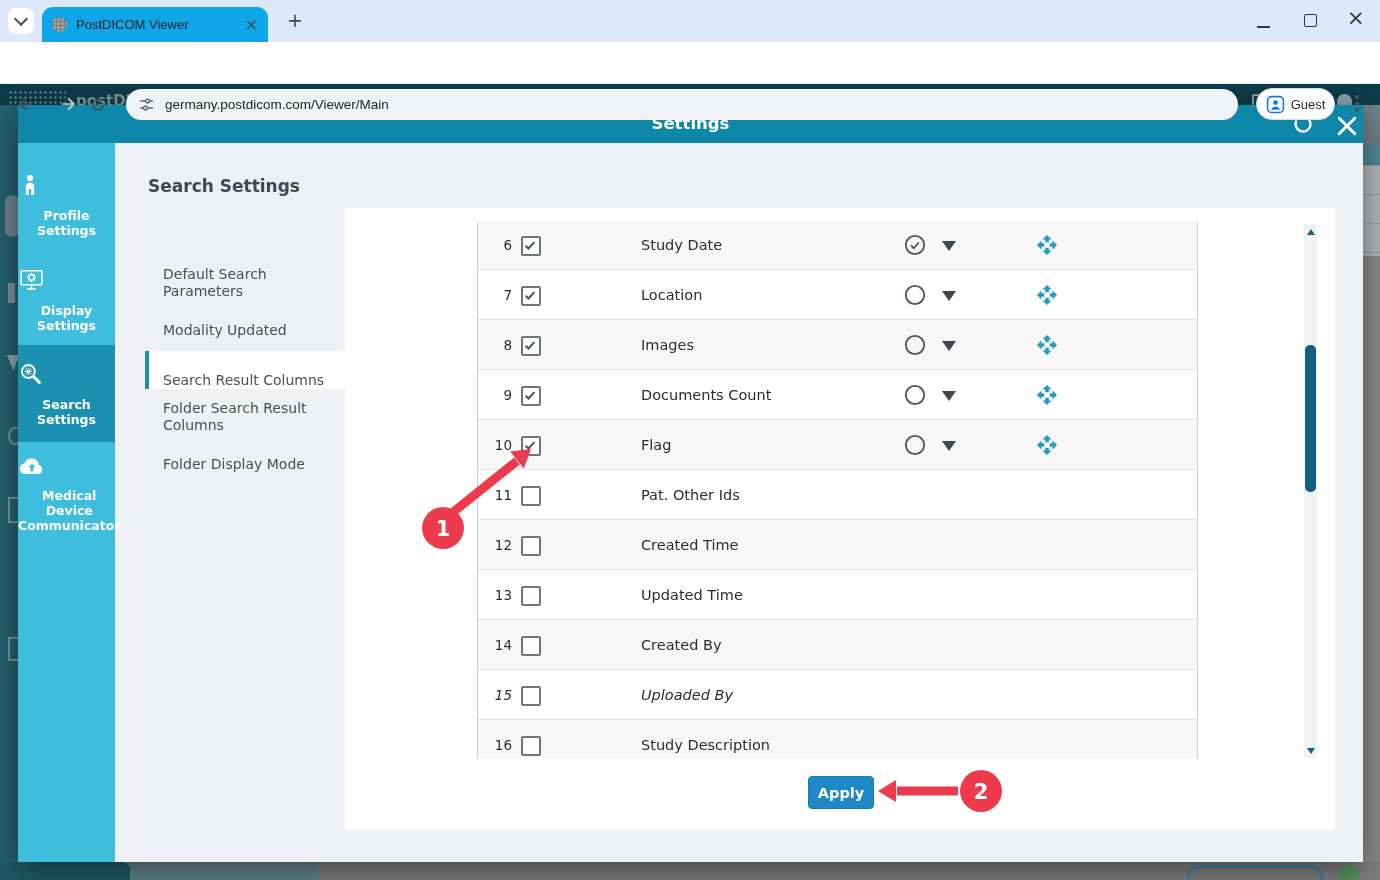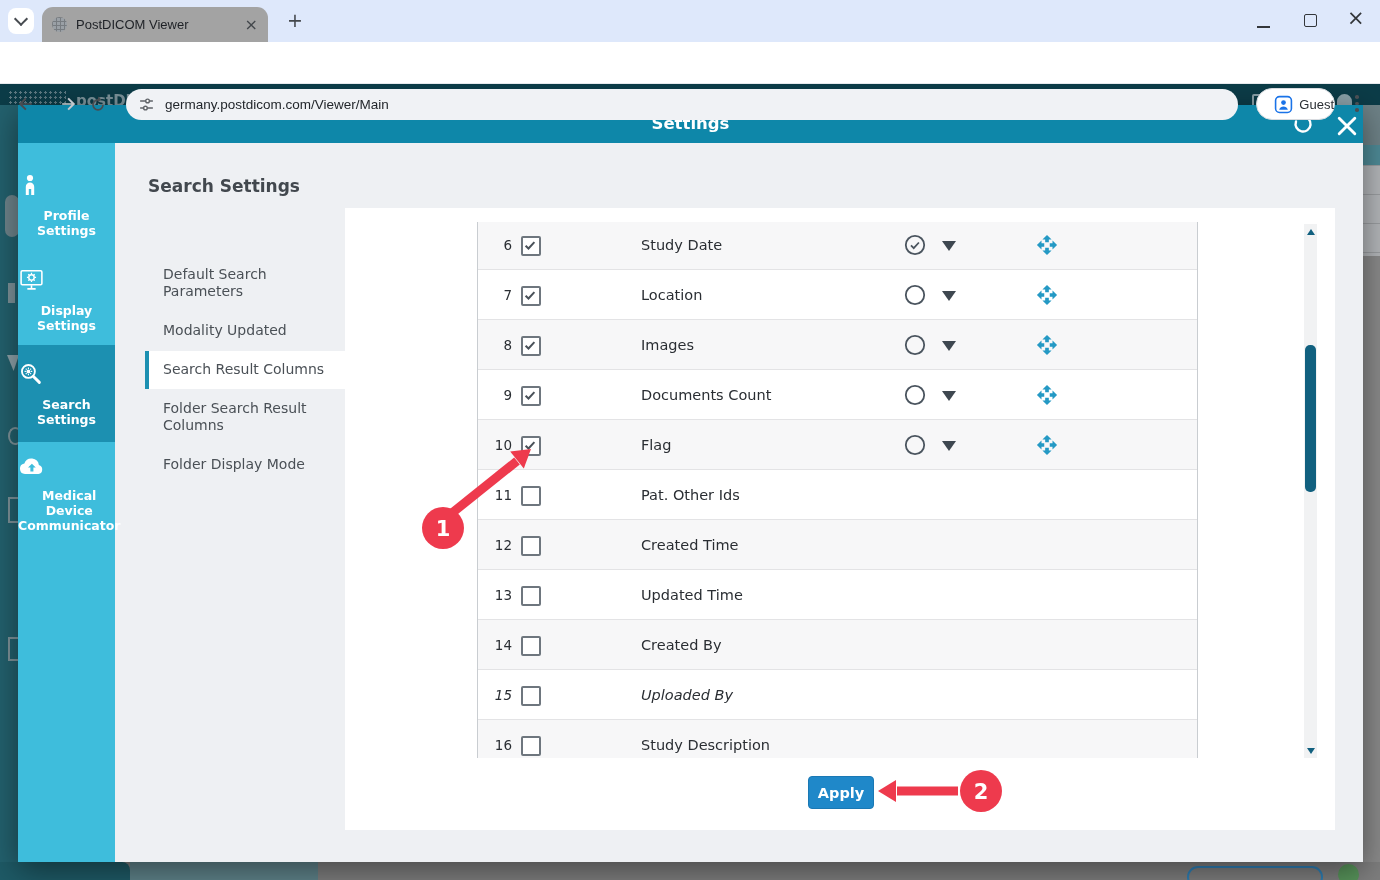--- a/index.html
+++ b/index.html
@@ -2,34 +2,34 @@
 <html><head>
 <meta charset="utf-8">
 <style>
   html,body{margin:0;padding:0;background:#fff;}
   .stage{position:relative;width:1380px;height:880px;overflow:hidden;
          font-family:"DejaVu Sans","Liberation Sans",sans-serif;background:#fff;}
   
   .tabstrip{position:absolute;left:0;top:0;width:1380px;height:42px;background:#DEE8FB;z-index:10;}
   .nav-chevron{position:absolute;left:8px;top:8px;width:26px;height:26px;background:#fff;border-radius:8px;}
   .chev{position:absolute;left:8px;top:6px;width:8px;height:8px;border-right:2px solid #474B50;border-bottom:2px solid #474B50;transform:rotate(45deg);}
-  .tab{position:absolute;left:42px;top:7px;width:226px;height:35px;background:#a3a3a3;border-radius:11px 11px 0 0;display:flex;align-items:center;padding:14px 10px;box-sizing:border-box;}
+  .tab{position:absolute;left:42px;top:7px;width:226px;height:35px;background:#0ea5e9;border-radius:11px 11px 0 0;display:flex;align-items:center;padding:14px 10px;box-sizing:border-box;}
   .favicon{width:15px;height:15px;border-radius:50%;background:#9AA0A6;
     background-image:linear-gradient(#777c81 1px,transparent 1px),linear-gradient(90deg,#777c81 1px,transparent 1px);background-size:4px 4px;flex:0 0 auto;}
   .tab-title{font-family:"Liberation Sans",sans-serif;font-size:13px;color:#1E2126;margin-left:9px;flex:1;white-space:nowrap;overflow:hidden;}
   .tab-close{font-size:16px;color:#43474C;line-height:16px;}
   .newtab{position:absolute;left:284px;top:10px;width:22px;height:22px;font-size:19px;color:#43474C;text-align:center;line-height:21px;}
   .win-min{position:absolute;left:1257px;top:26px;width:13px;height:2px;background:#33363A;}
   .win-max{position:absolute;left:1304px;top:14px;width:11px;height:11px;border:1.6px solid #33363A;border-radius:2px;}
   .win-close{position:absolute;left:1347px;top:6px;font-size:21px;color:#33363A;font-family:"DejaVu Sans",sans-serif;}
   .toolbar{position:absolute;left:0;top:42px;width:1380px;height:42px;background:#fff;z-index:10;border-bottom:1px solid #E6E9ED;box-sizing:border-box;}
   .tb-ic{position:absolute;top:52px;width:20px;height:20px;}
   .urlpill{position:absolute;left:126px;top:47px;width:1112px;height:31px;background:#F0F2F5;border-radius:16px;display:flex;align-items:center;padding-left:12px;box-sizing:border-box;}
   .url-text{font-family:"Liberation Sans",sans-serif;font-size:13.5px;color:#23272C;margin-left:10px;}
-  .guest{position:absolute;left:1256px;top:46px;width:79px;height:32px;background:#fff;border:1px solid #D8DBDF;border-radius:16px;display:flex;align-items:center;justify-content:flex-end;gap:6px;box-sizing:border-box;}
+  .guest{position:absolute;left:1256px;top:46px;width:79px;height:32px;background:#fff;border:1px solid #D8DBDF;border-radius:16px;display:flex;align-items:center;justify-content:center;gap:6px;box-sizing:border-box;}
   .guest-label{font-family:"Liberation Sans",sans-serif;font-size:13px;color:#2A2E33;}
   .kebab{position:absolute;left:1355px;top:53px;width:4px;height:20px;}
   .kebab i{display:block;width:3.5px;height:3.5px;border-radius:50%;background:#4A4E53;margin:0 0 3px 0;}
   
   .appbar{position:absolute;left:0;top:84px;width:1380px;height:21px;background:#0C3C48;overflow:hidden;z-index:1;}
   .appbar .logo-dots{position:absolute;left:8px;top:6px;width:58px;height:15px;
     background-image:radial-gradient(#5E7A83 1px,transparent 1.3px);background-size:5px 5px;}
   .appbar .logo-text{position:absolute;left:76px;top:8px;font-size:15px;font-weight:bold;color:#7C939B;}
   .appbar .center-text{position:absolute;left:788px;top:9px;font-size:14px;font-weight:bold;color:#76909A;}
   .appbar .frag{position:absolute;top:10px;border:2px solid #8AA0A8;}
@@ -218,21 +218,21 @@
           <span class="sb-label">Medical Device Communicator</span>
         </div>
       </div>
 
     <div class="section-title">Search Settings</div>
     <div id="subnav">
         <div class="subnav-item" style="top: 161px; width: 160px;">Default Search Parameters</div>
         <div class="subnav-item" style="top: 217px; width: 200px;">Modality Updated</div>
         <div class="subnav-active-band"></div>
         <div class="subnav-active-bar"></div>
-        <div class="subnav-item" style="top: 256px; width: 200px;">Search Result Columns</div>
+        <div class="subnav-item" style="top: 267px; width: 200px;">Search Result Columns</div>
         <div class="subnav-item" style="top: 295px; width: 175px;">Folder Search Result Columns</div>
         <div class="subnav-item" style="top: 351px; width: 200px;">Folder Display Mode</div>
       </div>
 
     <div class="content-panel"></div>
     <div class="table-viewport" id="table-viewport">
         <div class="t-row even" style="top: -2px;">
           <span class="t-num">6</span>
           <span class="t-check">
             <svg width="12" height="11" viewBox="0 0 12 10">

